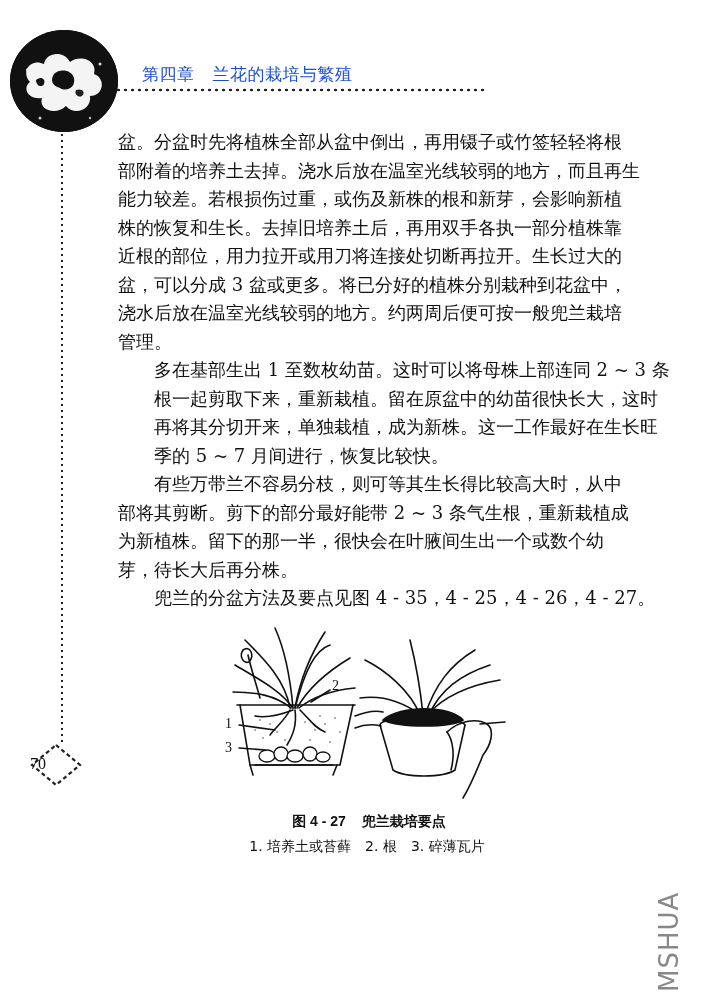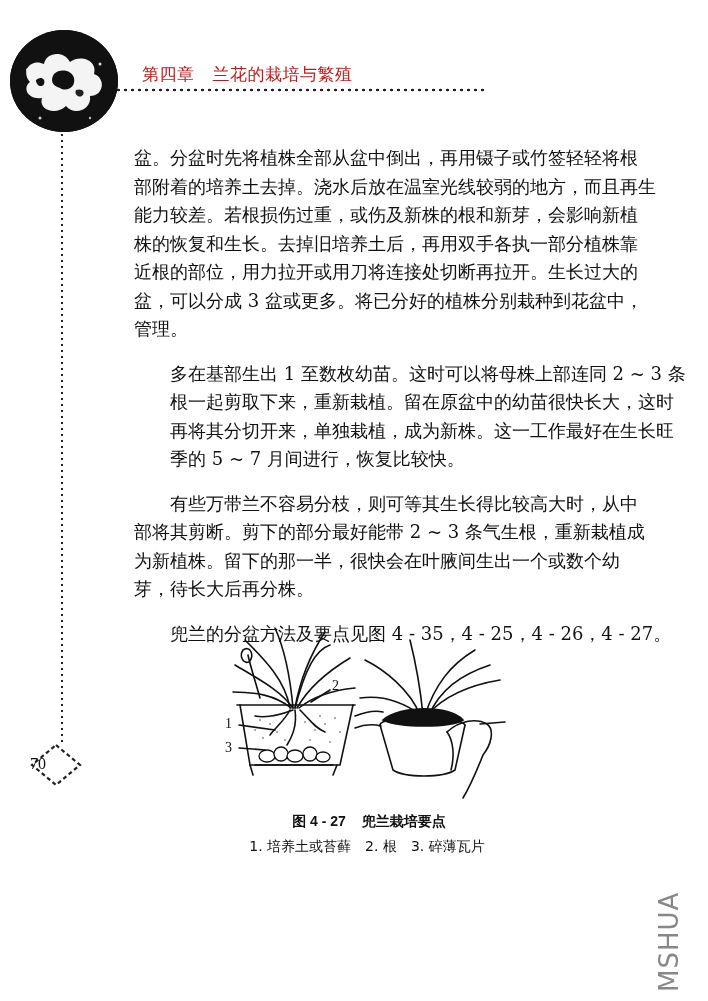--- a/index.html
+++ b/index.html
@@ -25,21 +25,21 @@
       background: #111;
       overflow: hidden;
     }
     .logo-disc svg { width: 100%; height: 100%; display: block; }
     .chapter-title {
       position: absolute;
       left: 142px;
       top: 63px;
       font-size: 17px;
       letter-spacing: 0.5px;
-      color: #b91c1c;
+      color: #1d4ed8;
       white-space: nowrap;
       font-family: "DejaVu Sans", "Liberation Sans", sans-serif;
     }
     .chapter-title .gap { display: inline-block; width: 18px; }
     .header-rule {
       position: absolute;
       left: 115px;
       top: 88px;
       width: 370px;
       height: 4px;
@@ -76,21 +76,21 @@
     .body-text {
       position: absolute;
       left: 118px;
       top: 128px;
       width: 520px;
       font-size: 18px;
       line-height: 28.5px;
       text-align: justify;
     }
     .body-text p {
-      margin: 16px;
+      margin: 0;
     }
     .body-text p.indent { text-indent: 36px; }
     .body-text .line { display: block; white-space: nowrap; }
     .figure {
       position: absolute;
       left: 215px;
       top: 620px;
       width: 300px;
       height: 180px;
     }
@@ -173,20 +173,21 @@
 </div>
 
 <div class="body-text">
   <p>
     <span class="line">盆。分盆时先将植株全部从盆中倒出，再用镊子或竹签轻轻将根</span>
     <span class="line">部附着的培养土去掉。浇水后放在温室光线较弱的地方，而且再生</span>
     <span class="line">能力较差。若根损伤过重，或伤及新株的根和新芽，会影响新植</span>
     <span class="line">株的恢复和生长。去掉旧培养土后，再用双手各执一部分植株靠</span>
     <span class="line">近根的部位，用力拉开或用刀将连接处切断再拉开。生长过大的</span>
     <span class="line">盆，可以分成 3 盆或更多。将已分好的植株分别栽种到花盆中，</span>
+    <span class="line">浇水后放在温室光线较弱的地方。约两周后便可按一般兜兰栽培</span>
     <span class="line">管理。</span>
   </p>
   <p class="indent">
     <span class="line">多在基部生出 1 至数枚幼苗。这时可以将母株上部连同 2 ~ 3 条</span>
     <span class="line">根一起剪取下来，重新栽植。留在原盆中的幼苗很快长大，这时</span>
     <span class="line">再将其分切开来，单独栽植，成为新株。这一工作最好在生长旺</span>
     <span class="line">季的 5 ~ 7 月间进行，恢复比较快。</span>
   </p>
   <p>
     <span class="line" style="padding-left:36px">有些万带兰不容易分枝，则可等其生长得比较高大时，从中</span>

